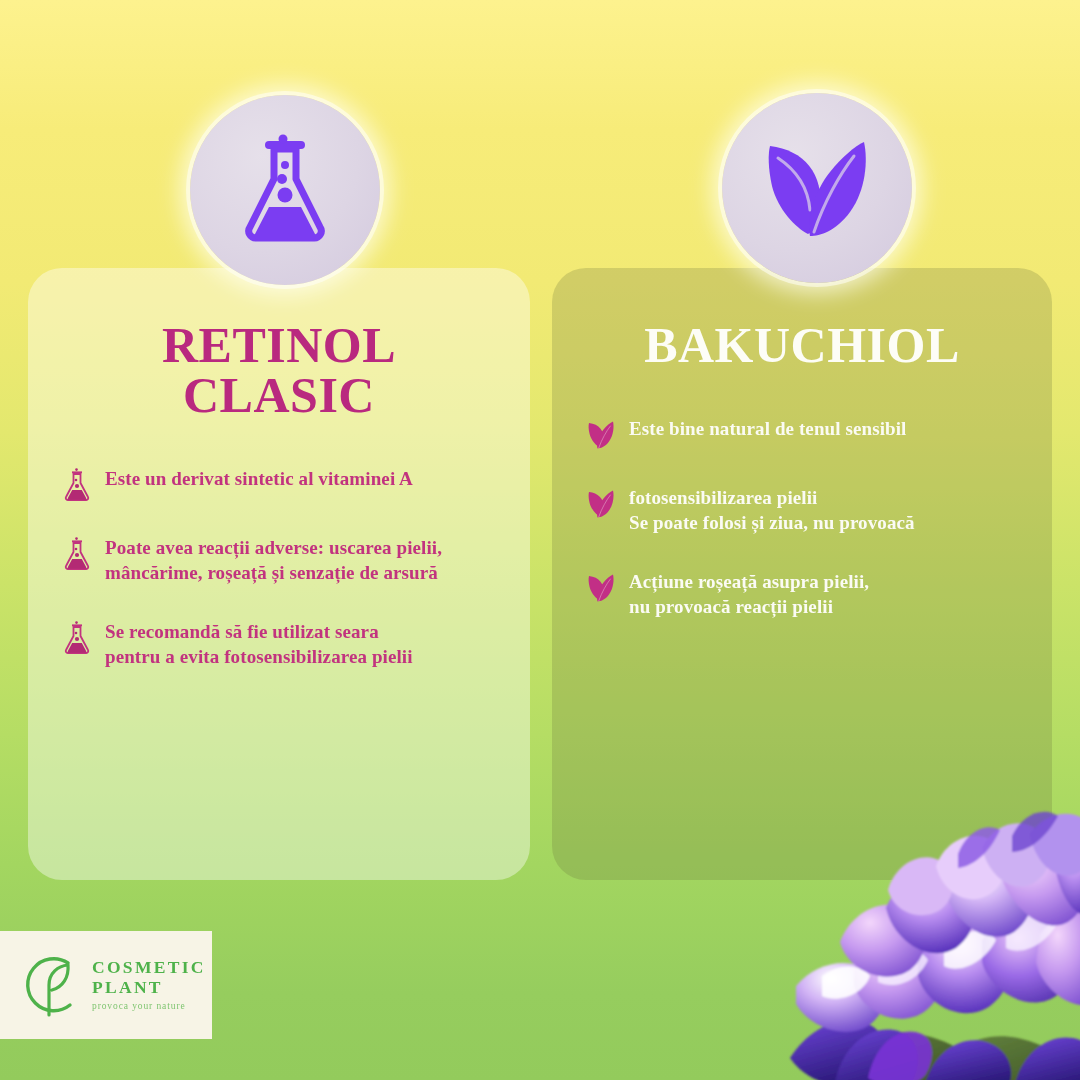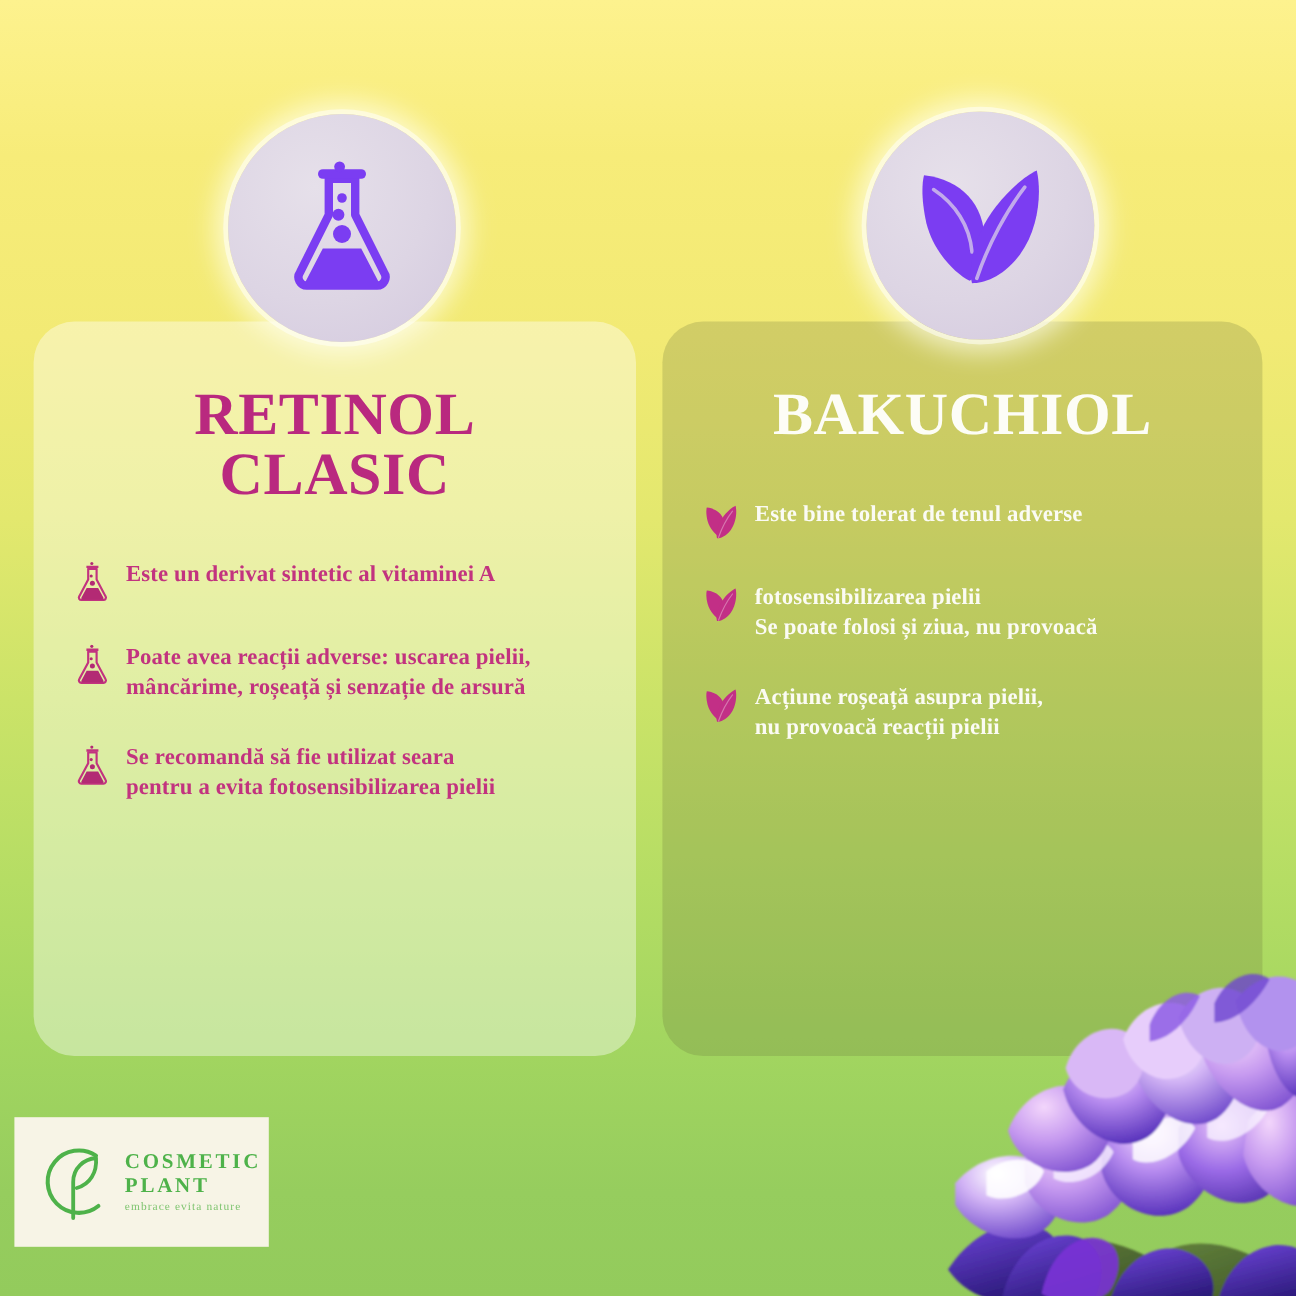--- a/index.html
+++ b/index.html
@@ -108,21 +108,21 @@
     bottom: -10px;
     width: 330px;
     height: 300px;
     z-index: 3;
     pointer-events: none;
   }
 
   
   .logo-plate {
     position: absolute;
-    left: 12px;
+    left: 0;
     top: 931px;
     width: 212px;
     height: 108px;
     background: #f7f4e6;
     display: flex;
     align-items: center;
     z-index: 5;
   }
   .logo-mark { margin-left: 16px; flex: 0 0 auto; }
   .logo-words {
@@ -236,21 +236,21 @@
     <ul class="bullets">
 
 
       <li class="bullet">
         <svg class="bullet-icon" viewBox="0 0 30 30">
           <path d="M3 3 C13 4 19 11 17.5 21 C17 25.5 15.4 27.2 14.2 27.8 C10.6 26 5.4 20.8 3.6 14 C2.4 9 2.4 5.2 3 3 Z" fill="#c22f86"></path>
           <path d="M27 1.5 C28.2 6.6 27.6 15.2 23 21.6 C19 27.1 14.4 28.5 11.5 28.5 C10.2 24 12.5 15.8 17.1 10 C20.5 5.7 24.4 2.6 27 1.5 Z" fill="#c22f86"></path>
           <path d="M24.4 6 C20.4 11.2 15.8 19.2 12.8 27.8" fill="none" stroke="#e2a5c8" stroke-width="1" stroke-linecap="round" opacity="0.6"></path>
         </svg>
         <div class="bullet-text">
-          <div>Este bine tolerat de tenul adverse</div>
+          <div>Este bine natural de tenul sensibil</div>
         </div>
       </li>
 
       <li class="bullet">
         <svg class="bullet-icon" viewBox="0 0 30 30">
           <path d="M3 3 C13 4 19 11 17.5 21 C17 25.5 15.4 27.2 14.2 27.8 C10.6 26 5.4 20.8 3.6 14 C2.4 9 2.4 5.2 3 3 Z" fill="#c22f86"></path>
           <path d="M27 1.5 C28.2 6.6 27.6 15.2 23 21.6 C19 27.1 14.4 28.5 11.5 28.5 C10.2 24 12.5 15.8 17.1 10 C20.5 5.7 24.4 2.6 27 1.5 Z" fill="#c22f86"></path>
           <path d="M24.4 6 C20.4 11.2 15.8 19.2 12.8 27.8" fill="none" stroke="#e2a5c8" stroke-width="1" stroke-linecap="round" opacity="0.6"></path>
         </svg>
         <div class="bullet-text">
@@ -347,17 +347,17 @@
   </svg>
 
   <div class="logo-plate">
     <svg class="logo-mark" width="66" height="72" viewBox="0 0 66 72">
       <path d="M52 14 A26 26 0 1 0 54 56" fill="none" stroke="#4eb24a" stroke-width="3.4" stroke-linecap="round"></path>
       <path d="M33 66 L33 36 C33 24 42 17 52 16 C53 28 47 38 36 41" fill="none" stroke="#4eb24a" stroke-width="3.2" stroke-linecap="round" stroke-linejoin="round"></path>
     </svg>
     <div class="logo-words">
       <div class="logo-l1">COSMETIC</div>
       <div class="logo-l2">PLANT</div>
-      <div class="logo-tag">embrace evita nature</div>
+      <div class="logo-tag">provoca your nature</div>
     </div>
   </div>
 
 </div>
 
 </body></html>

